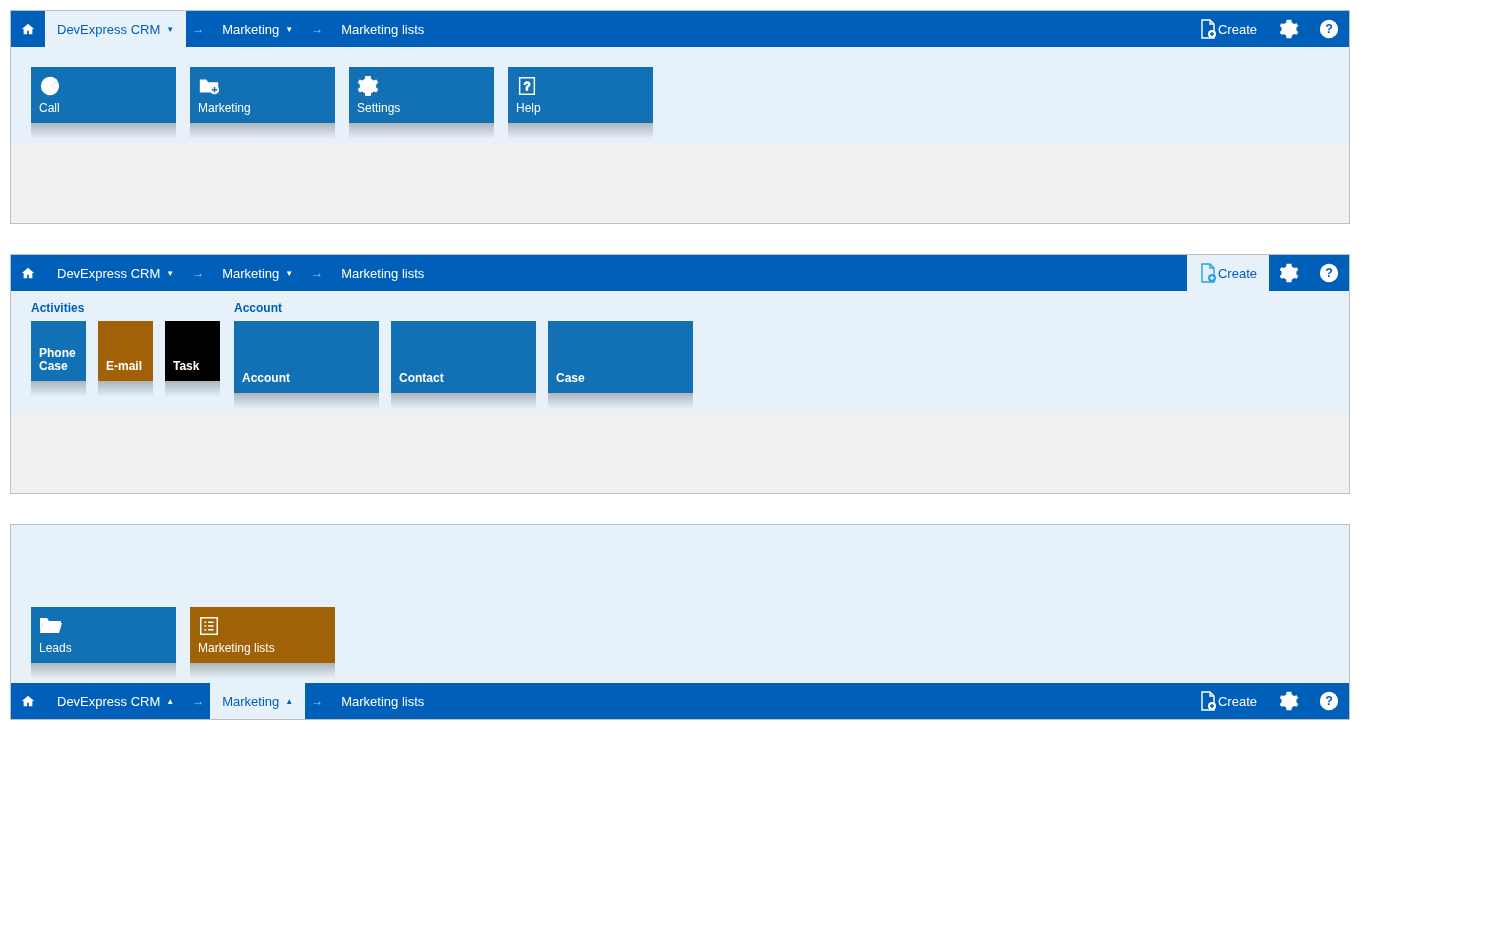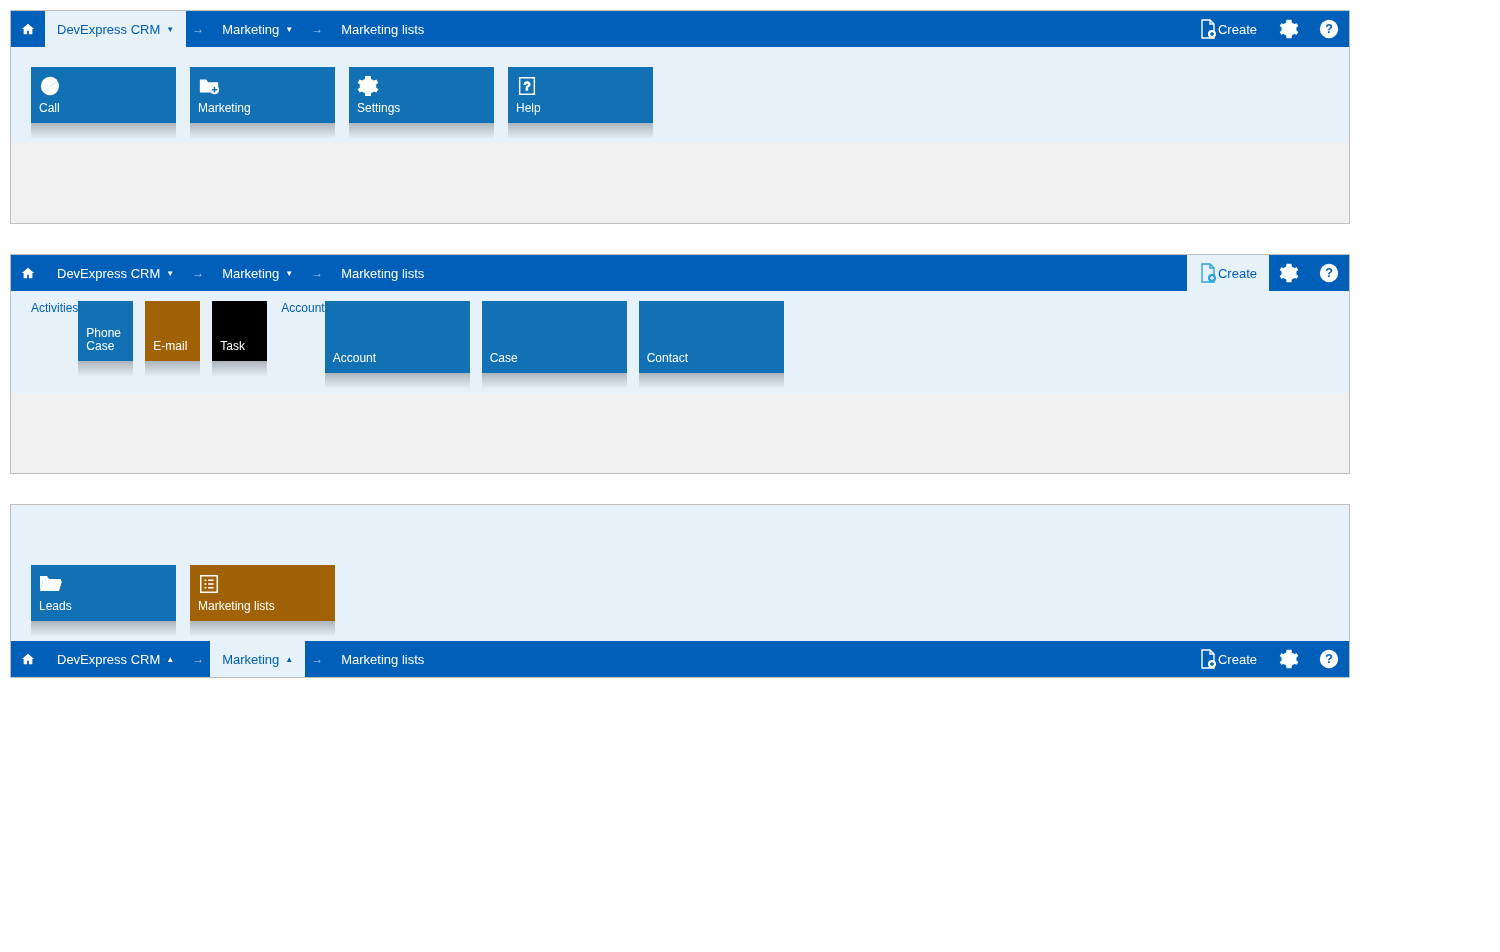--- a/index.html
+++ b/index.html
@@ -98,21 +98,21 @@
     position: relative;
   }
   .tile .icon-holder {
     position: absolute;
     top: 8px;
     left: 8px;
   }
   .tile.big { width: 145px; height: 56px; }
   .tile.wide { width: 145px; height: 72px; }
   .tile.small { width: 55px; height: 60px; }
-  .tile.leads { width: 145px; height: 56px; }
+  .tile.leads { width: 145px; height: 56px; margin-top: 22px; }
   .tile-label { font-size: 12px; line-height: 1.1; }
   .c-blue { background: #1270b5; }
   .c-orange { background: #a16207; }
   .c-teal { background: #000000; }
   .reflection {
     position: relative;
   }
   .reflection::after {
     content: "";
     position: absolute;
@@ -121,20 +121,22 @@
     background: linear-gradient(to bottom, rgba(0,0,0,0.25), rgba(0,0,0,0));
   }
   .group-label {
     color: #005fb8;
     font-size: 12px;
     margin-bottom: 6px;
     display: block;
   }
   .group {
     display: flex;
+    flex-direction: column;
+    font-weight: bold;
   }
   .row-tiles { display: flex; gap: 12px; }
   .panel3-tiles {
     padding: 60px 20px 20px 20px;
     background: #e6f1fa;
     display: flex;
     gap: 14px;
   }
   
   .navbar.bottom {
@@ -291,24 +293,24 @@
         </div>
       </div>
     </div>
     <div class="group">
       <span class="group-label">Account</span>
       <div class="row-tiles">
         <div class="tile wide c-blue reflection">
           <span class="tile-label">Account</span>
         </div>
         <div class="tile wide c-blue reflection">
+          <span class="tile-label">Contact</span>
+        </div>
+        <div class="tile wide c-blue reflection">
           <span class="tile-label">Case</span>
-        </div>
-        <div class="tile wide c-blue reflection">
-          <span class="tile-label">Contact</span>
         </div>
       </div>
     </div>
   </div>
   <div class="content-area-light"></div>
 </div>
 
 <div class="panel">
   <div class="panel3-tiles">
     <div class="tile leads c-blue reflection">

